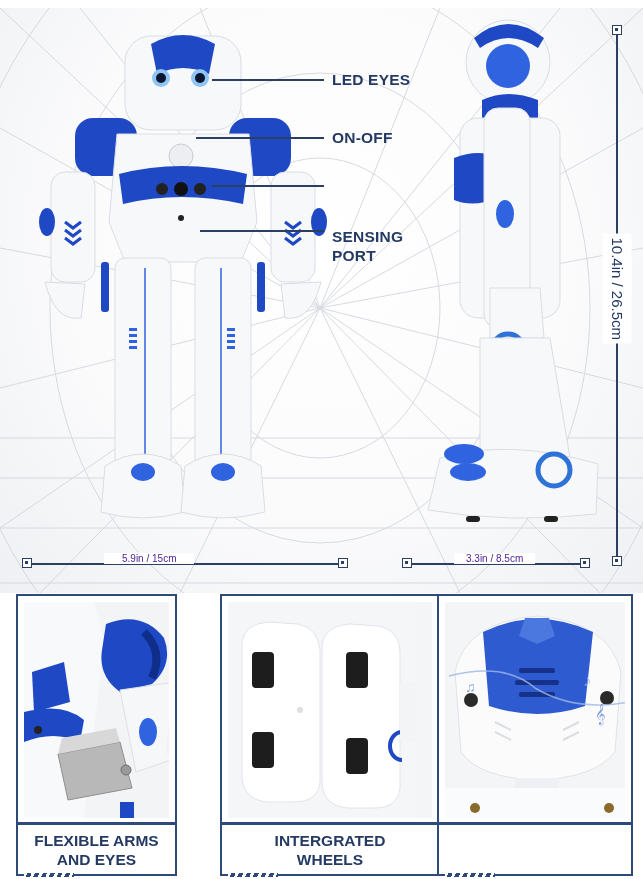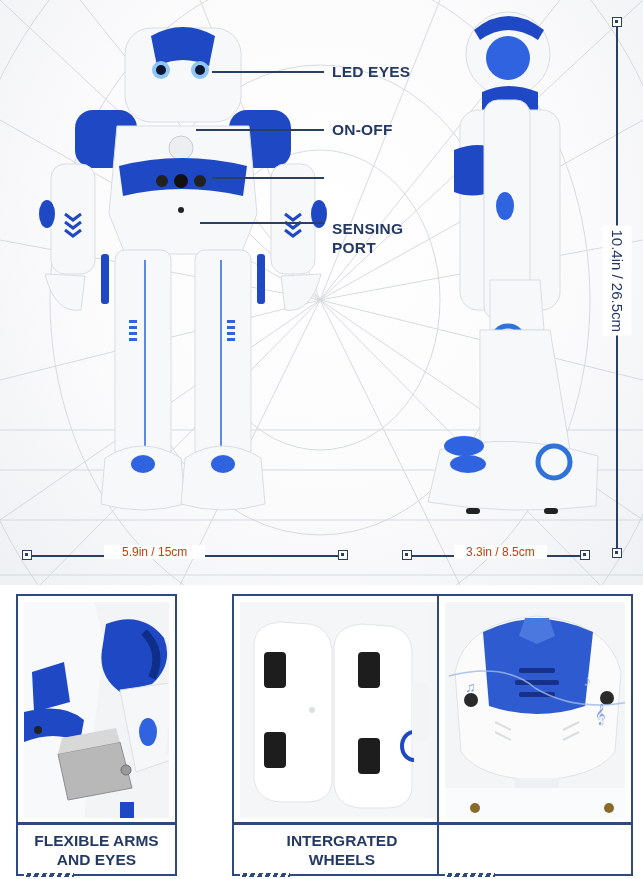--- a/index.html
+++ b/index.html
@@ -1,38 +1,38 @@
 <!DOCTYPE html>
 <html><head>
 <meta charset="utf-8">
 <style>
   * { box-sizing: border-box; margin: 0; padding: 0; }
   html, body { width: 643px; height: 879px; background: #ffffff; overflow: hidden; }
   body { position: relative; font-family: "Liberation Sans", "DejaVu Sans", sans-serif; color: #253a63; }
 
   
-  .hero { position: absolute; left: 0; top: 0; width: 643px; height: 585px; overflow: hidden;
+  .hero { position: absolute; left: 0; top: 8px; width: 643px; height: 585px; overflow: hidden;
     background: radial-gradient(ellipse at 50% 40%, #ffffff 0%, #fbfbfc 55%, #eef0f3 100%); }
   .hero svg.grid { position: absolute; left: 0; top: 0; }
 
   
   .robot { position: absolute; }
   .white { fill: #f7f8fa; stroke: #d9dde3; stroke-width: 1; }
   .blue  { fill: #1f48c4; }
   .blue2 { fill: #2f63e0; }
 
   
   .callout-line { position: absolute; height: 1.5px; background: #2b3f63; }
   .callout-label { position: absolute; font-weight: 700; font-size: 15.5px; line-height: 19px; color: #253a63; letter-spacing: 0.2px; white-space: nowrap; }
 
   
   .dim-line { position: absolute; background: #2b3f63; }
   .dim-end { position: absolute; width: 10px; height: 10px; border: 1.5px solid #2b3f63; background: #fff; }
   .dim-end::after { content: ""; position: absolute; left: 2px; top: 2px; width: 3px; height: 3px; background: #2b3f63; }
-  .dim-text { position: absolute; font-size: 12px; font-weight: 400; color: #c2410c; background: #fff; padding: 0 4px; white-space: nowrap; }
+  .dim-text { position: absolute; font-size: 10px; font-weight: 400; color: #4c1d95; background: #fff; padding: 0 4px; white-space: nowrap; }
   .dim-text-v { position: absolute; font-size: 15px; color: #253a63; white-space: nowrap; transform: rotate(90deg); transform-origin: center center; background: #fff; padding: 0 4px; }
 
   
   .panel { position: absolute; top: 594px; height: 282px; border: 2.5px solid #2e4a7a; background: #fff; }
   .panel .photo { position: absolute; left: 6px; top: 6px; right: 6px; height: 216px; background: #f4f5f7; overflow: hidden; }
   .panel .divider { position: absolute; left: 0; right: 0; top: 226px; height: 2.5px; background: #2e4a7a; }
   .panel .label { position: absolute; left: 0; right: 0; top: 229px; bottom: 0; display: flex; align-items: center; justify-content: center; text-align: center;
     font-weight: 700; font-size: 15.5px; line-height: 19px; color: #253a63; padding: 0 6px; }
   .panel .hatch { position: absolute; left: 6px; bottom: -3px; width: 50px; height: 4px;
     background: repeating-linear-gradient(115deg, #ffffff 0 3px, #2e4a7a 3px 7px); }
@@ -201,21 +201,21 @@
   <div class="divider"></div>
   <div class="label">
     <div>
       <div>FLEXIBLE ARMS</div>
       <div>AND EYES</div>
     </div>
   </div>
   <div class="hatch"></div>
 </div>
 
-<div class="panel" style="left:232px;width:220px">
+<div class="panel" style="left:220px;width:220px">
   <div class="photo">
     <svg width="188" height="216" viewBox="0 0 188 216">
       <rect width="188" height="216" fill="#f5f6f8"></rect>
       <path d="M14 40 Q16 22 40 20 L70 22 Q90 26 92 48 L92 180 Q90 200 66 200 L40 200 Q16 198 14 176 Z" fill="#ffffff" stroke="#e1e4e9"></path>
       <path d="M94 44 Q96 24 122 22 L150 24 Q172 28 172 52 L172 186 Q170 206 146 206 L120 206 Q96 204 94 182 Z" fill="#ffffff" stroke="#e1e4e9"></path>
       <rect x="24" y="50" width="22" height="36" rx="4" fill="#1d1d1d"></rect>
       <rect x="24" y="130" width="22" height="36" rx="4" fill="#1d1d1d"></rect>
       <rect x="118" y="50" width="22" height="36" rx="4" fill="#1d1d1d"></rect>
       <rect x="118" y="136" width="22" height="36" rx="4" fill="#1d1d1d"></rect>
       <circle cx="72" cy="108" r="3" fill="#dcdfe4"></circle>

